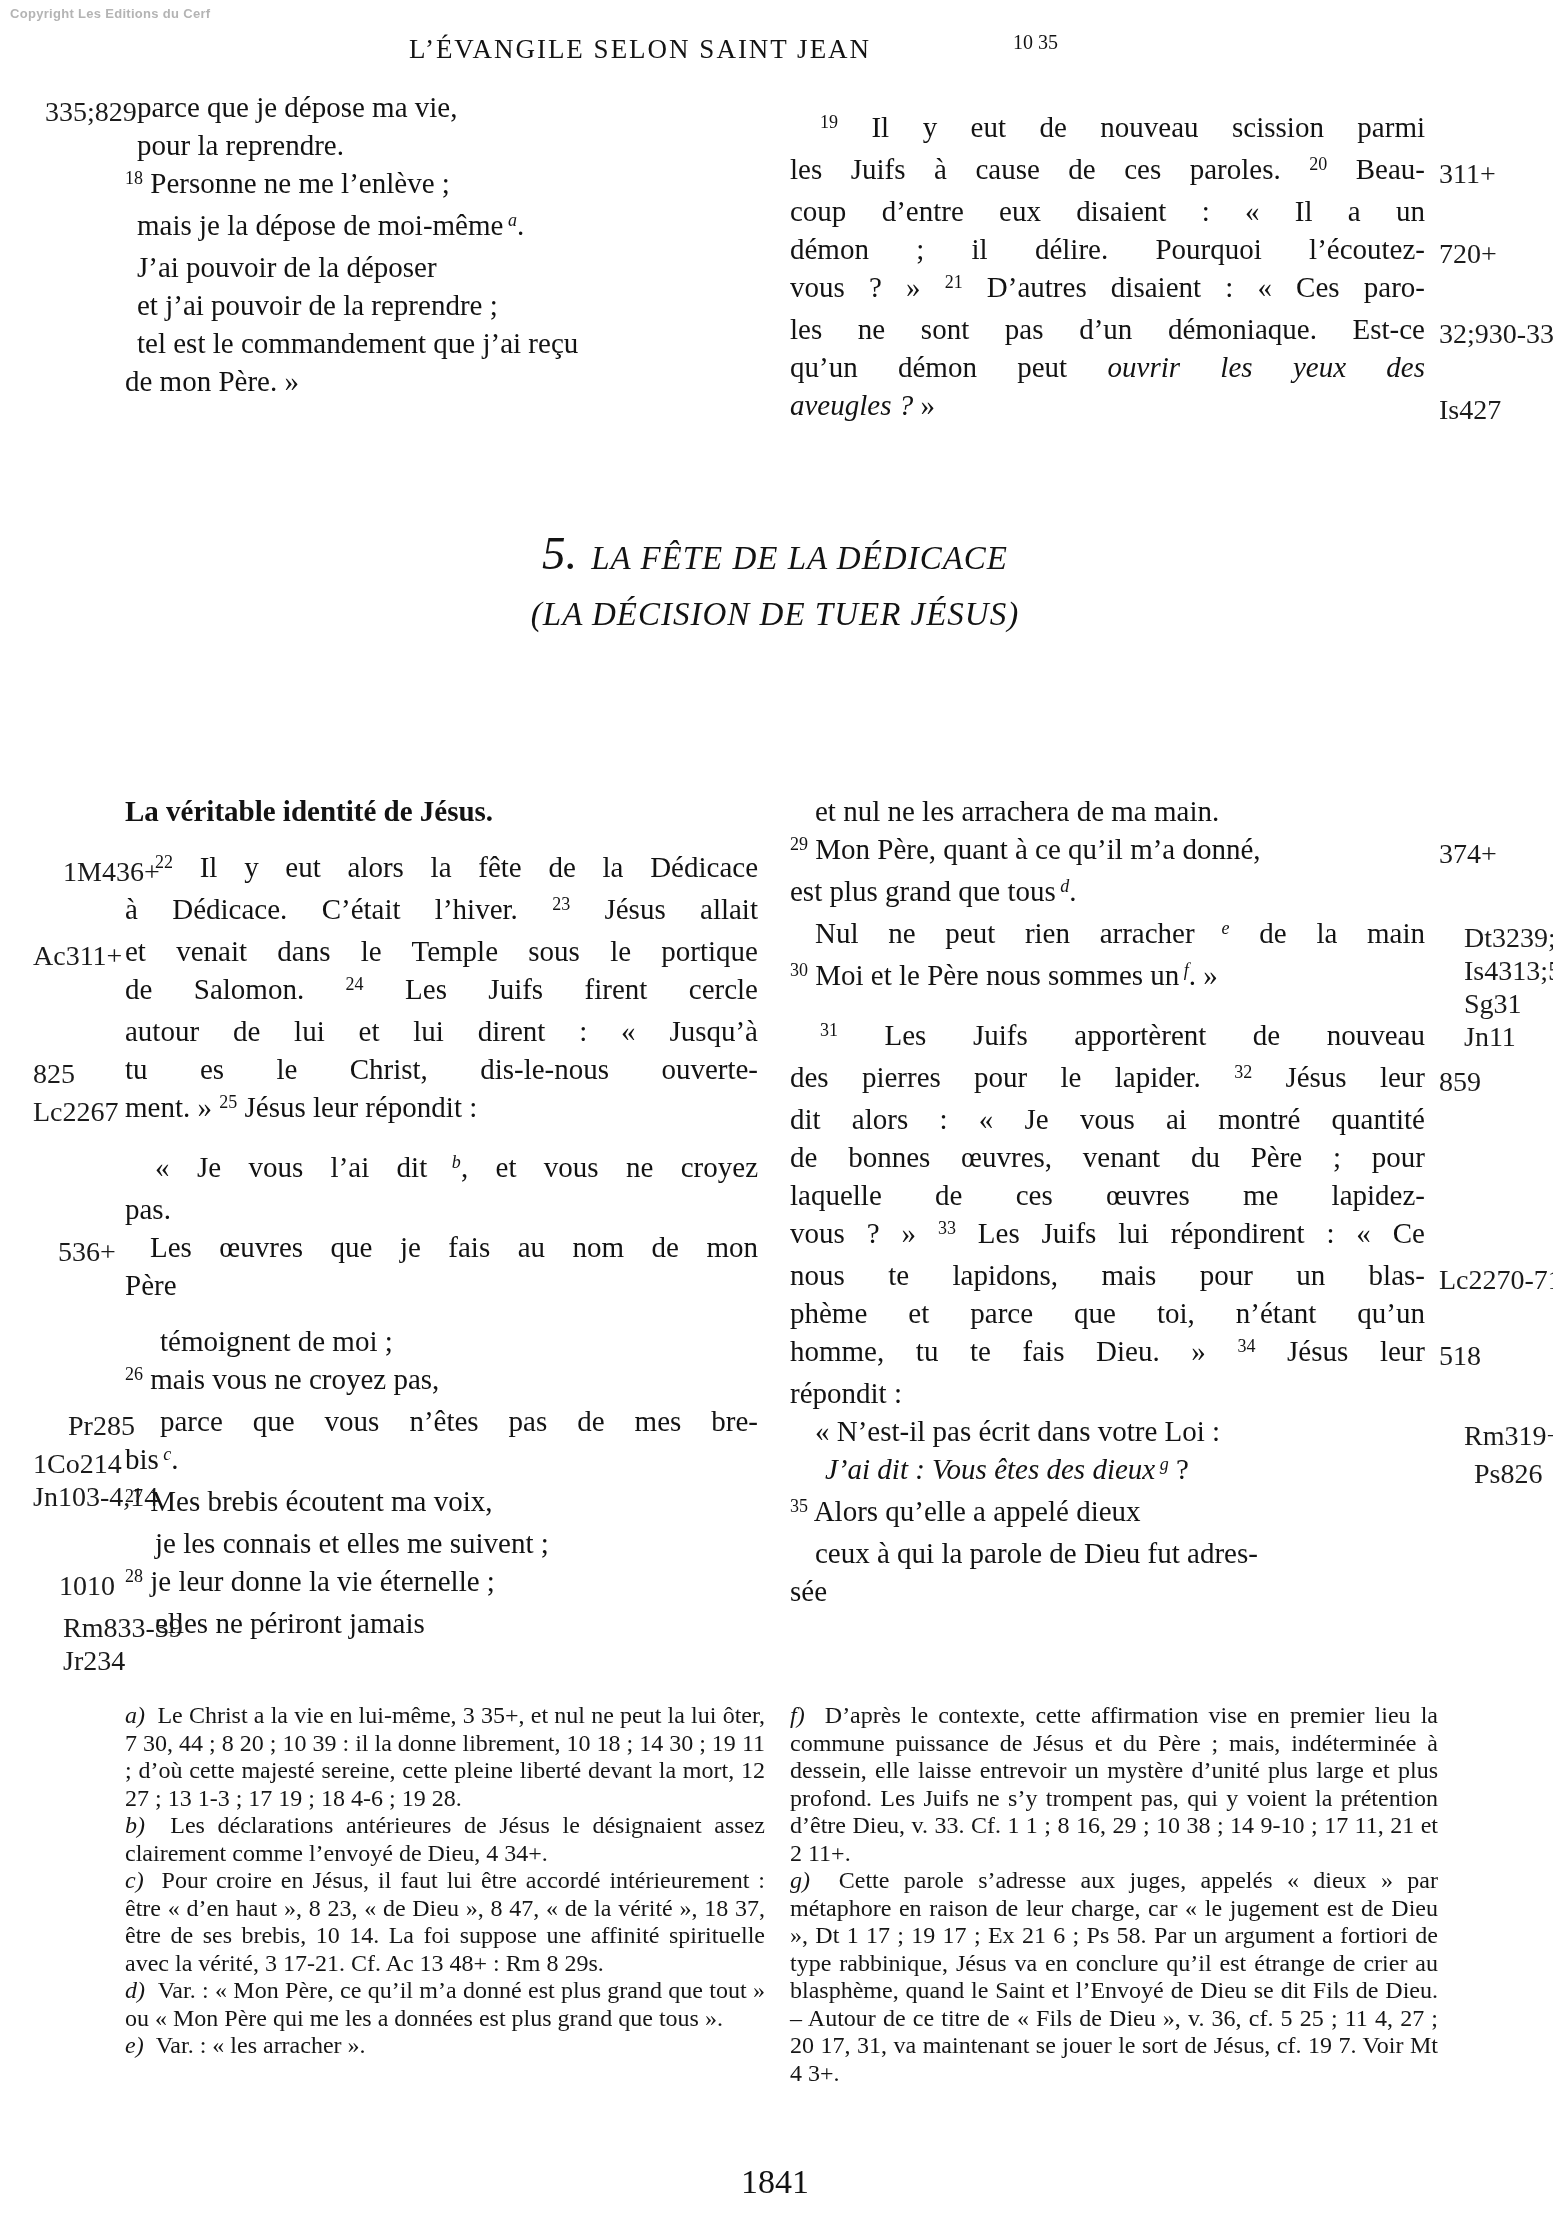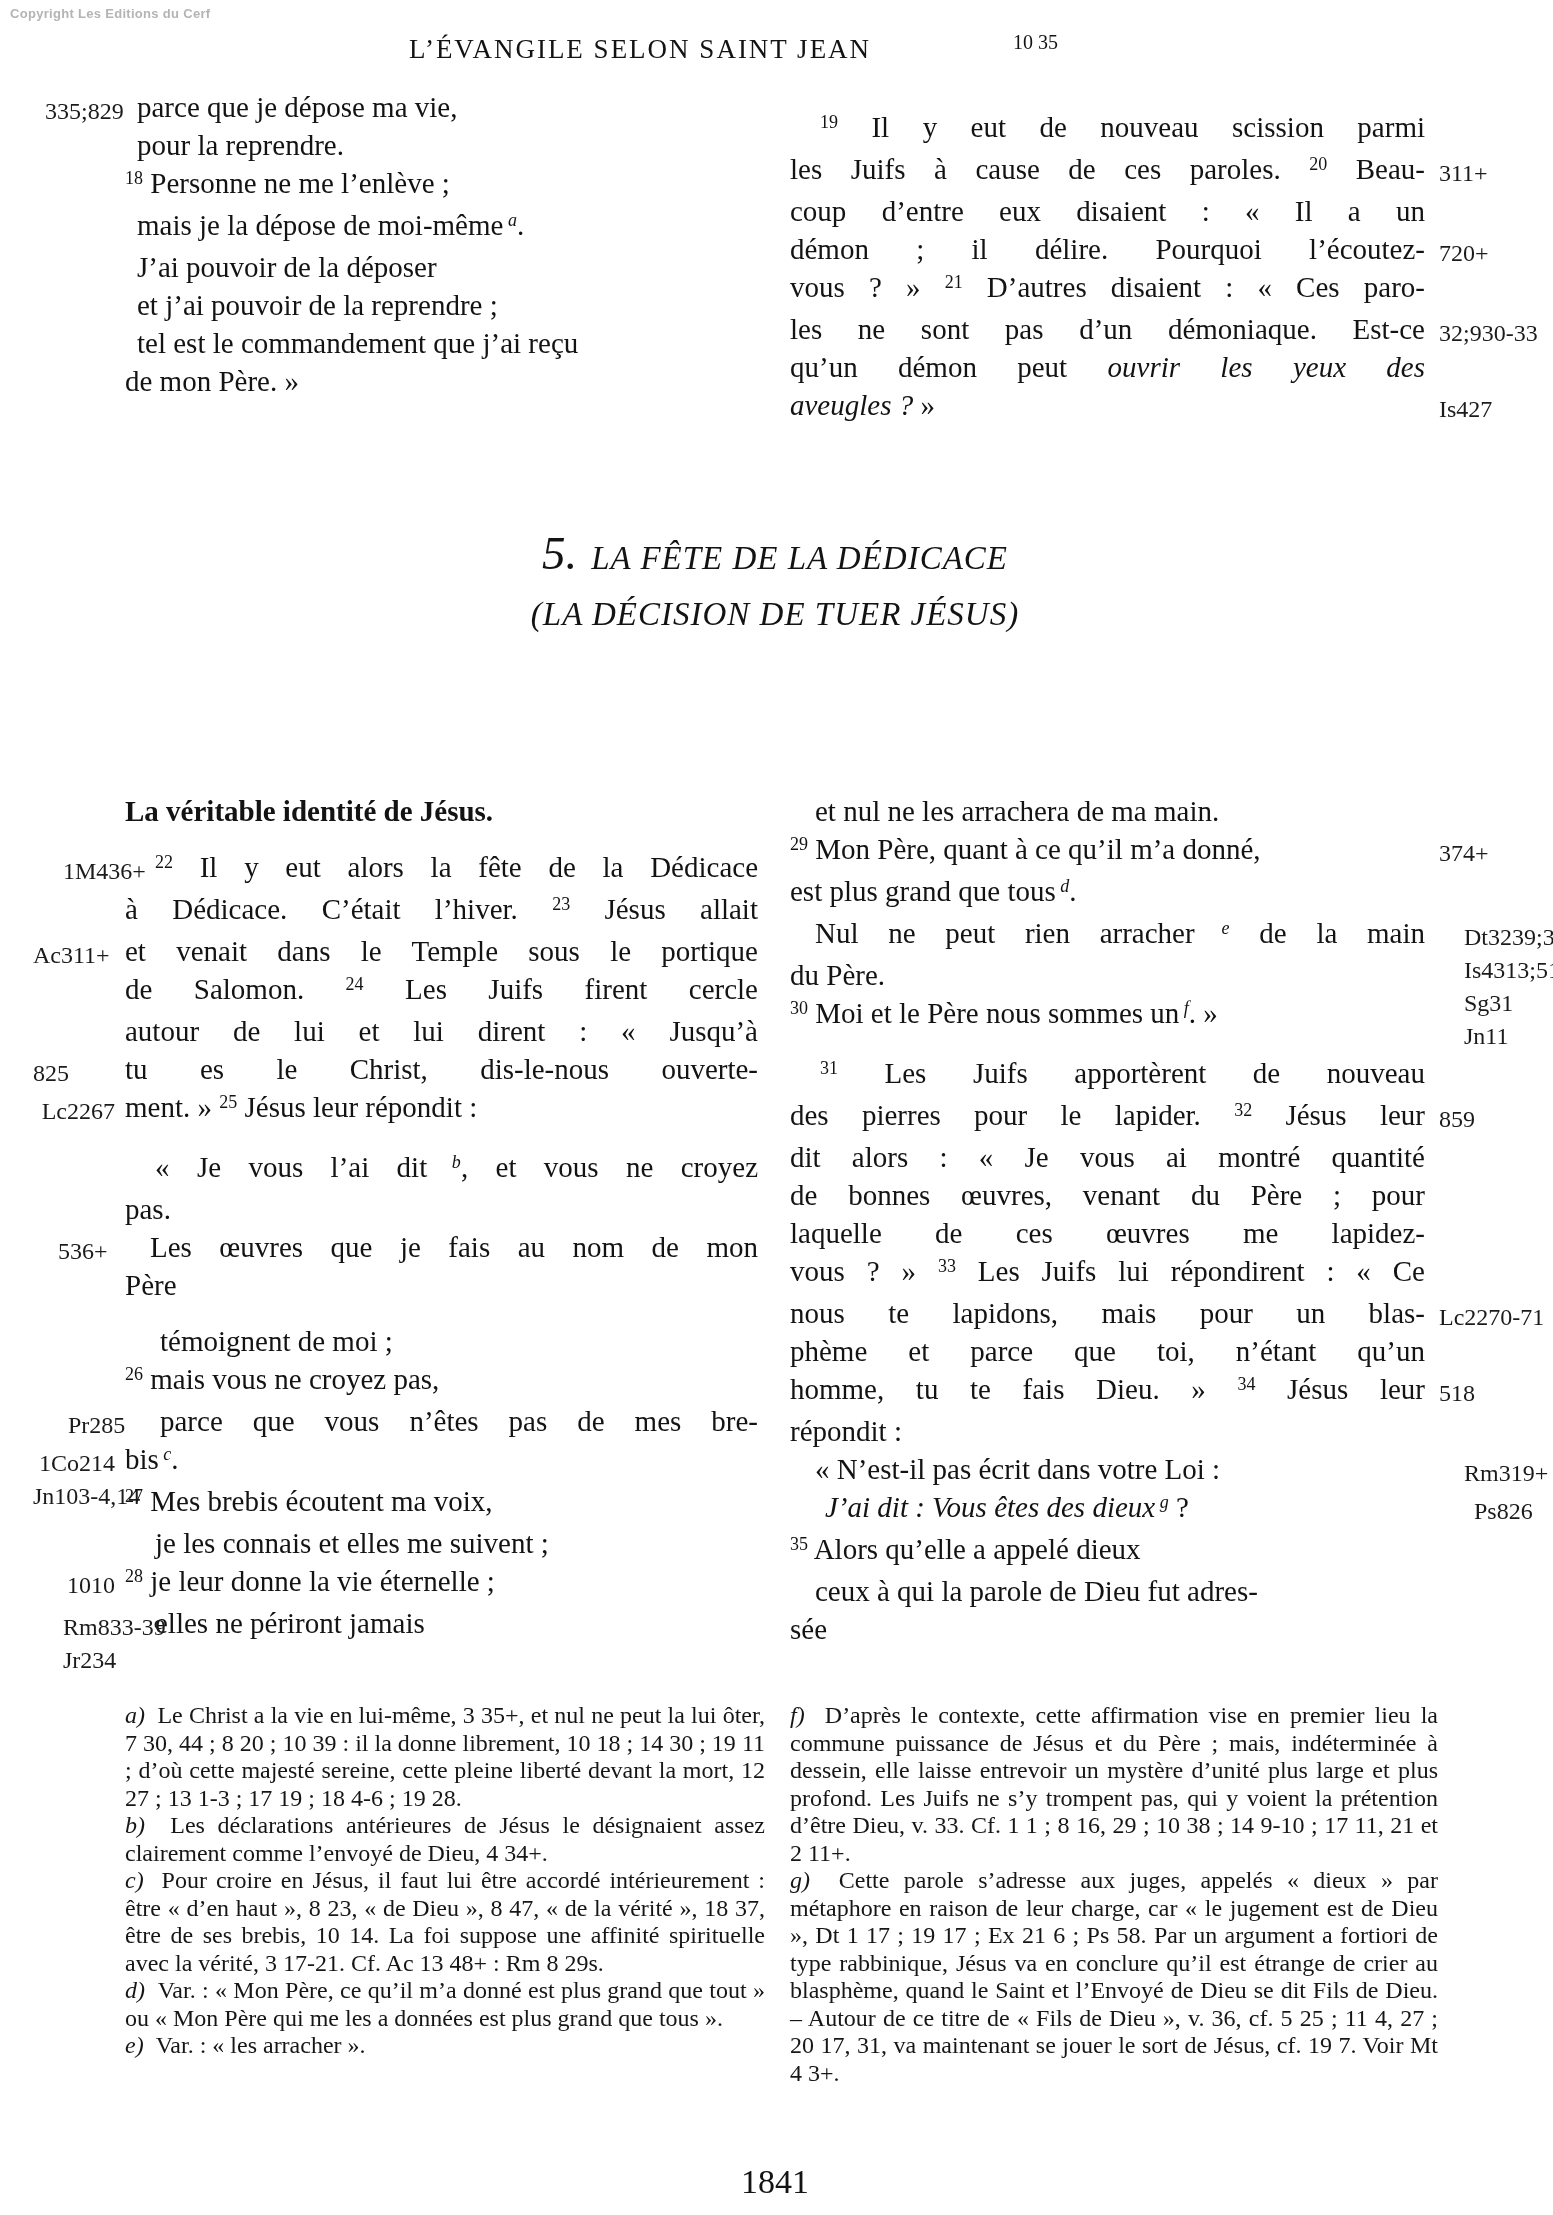--- a/index.html
+++ b/index.html
@@ -17,21 +17,21 @@
   .col-left{left:33px;width:725px;top:88px;}
   .col-right{left:790px;width:763px;top:108px;}
   .col-left2{left:33px;width:725px;top:792px;}
   .col-right2{left:790px;width:763px;top:792px;}
 
   .line{position:relative;min-height:38px;}
   .col-left .line,.col-left2 .line{padding-left:92px;}
   .col-right .line,.col-right2 .line{padding-right:128px;}
   .line.j{text-align:justify;text-align-last:justify;}
 
-  .ref{position:absolute;top:7px;font-size:24px;line-height:33px;color:#1b1b1b;}
+  .ref{position:absolute;top:7px;font-size:28px;line-height:33px;color:#1b1b1b;}
   .col-left .ref,.col-left2 .ref{left:0;width:82px;text-align:right;}
   .col-right .ref,.col-right2 .ref{right:0;width:114px;text-align:left;}
   .refline{display:block;white-space:nowrap;}
 
   .sup{font-size:18px;position:relative;top:-9px;}
   .note{font-size:18px;position:relative;top:-9px;font-style:italic;}
   .i{font-style:italic;}
   .b{font-weight:bold;}
   .gap{height:18px;}
 
@@ -146,21 +146,20 @@
       <div class="line"><span class="ref">
           <span class="refline">374+</span>
         </span><span class="sup">29</span><span> Mon Père, quant à ce qu’il m’a donné,</span></div>
       <div class="line"><span>est plus grand que tous</span><span class="note"> d</span><span>.</span></div>
       <div class="line j" style="text-indent: 25px;"><span class="ref">
           <span class="refline">Dt3239;333</span>
           <span class="refline">Is4313;5116</span>
           <span class="refline">Sg31</span>
           <span class="refline">Jn11</span>
         </span><span>Nul ne peut rien arracher</span><span class="note"> e</span><span> de la main</span></div>
-      <div class="line"><span>du Père.</span></div>
       <div class="line"><span class="sup">30</span><span> Moi et le Père nous sommes un</span><span class="note"> f</span><span>. »</span></div>
       <div class="gap"></div>
       <div class="line j" style="text-indent: 30px;"><span class="sup">31</span><span> Les Juifs apportèrent de nouveau</span></div>
       <div class="line j"><span class="ref">
           <span class="refline">859</span>
         </span><span>des pierres pour le lapider. </span><span class="sup">32</span><span> Jésus leur</span></div>
       <div class="line j"><span>dit alors : « Je vous ai montré quantité</span></div>
       <div class="line j"><span>de bonnes œuvres, venant du Père ; pour</span></div>
       <div class="line j"><span>laquelle de ces œuvres me lapidez-</span></div>
       <div class="line j"><span>vous ? » </span><span class="sup">33</span><span> Les Juifs lui répondirent : « Ce</span></div>

